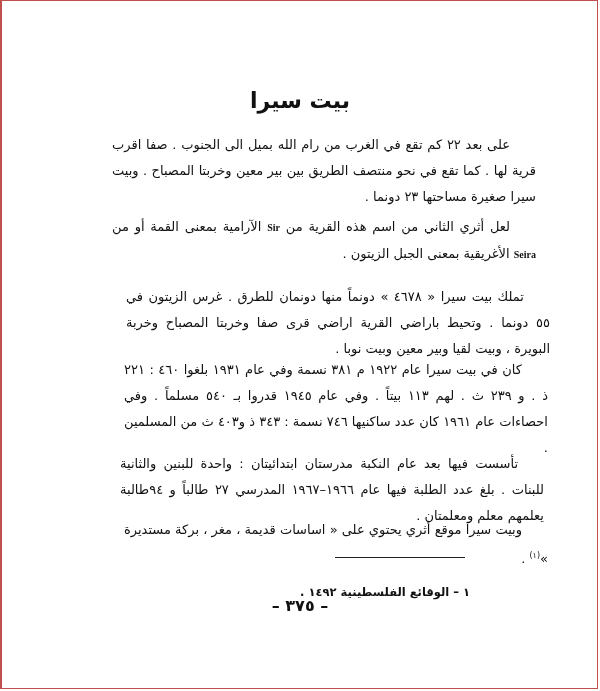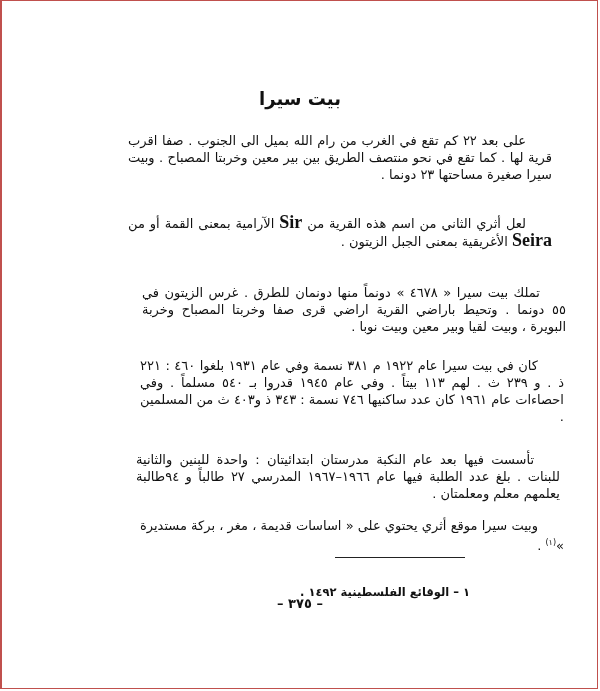--- a/index.html
+++ b/index.html
@@ -6,39 +6,39 @@
     body {
       width: 600px; height: 691px; background: #ffffff; position: relative; overflow: hidden;
       font-family: "DejaVu Sans", sans-serif; color: #111;
     }
     .frame {
       position: absolute; left: 0; top: 0; width: 598px; height: 689px;
       border: 1px solid #c0504d; border-left-width: 2px; box-sizing: border-box;
     }
     .title {
       position: absolute; left: 200px; top: 88px; width: 200px; text-align: center;
-      font-size: 18px; font-weight: bold; direction: rtl;
+      font-size: 22px; font-weight: bold; direction: rtl;
     }
     .para {
-      position: absolute; left: 128px; width: 424px; direction: rtl; text-align: justify;
-      font-size: 13px; line-height: 17px; text-indent: 26px;
+      position: absolute; left: 112px; width: 424px; direction: rtl; text-align: justify;
+      font-size: 13px; line-height: 26px; text-indent: 26px;
       font-family: "DejaVu Sans", sans-serif;
     }
-    .para .latin { font-family: "Liberation Serif", serif; font-weight: bold; font-size: 18px; }
+    .para .latin { font-family: "Liberation Serif", serif; font-weight: bold; font-size: 10px; }
     .rule {
       position: absolute; left: 335px; top: 557px; width: 130px; height: 0;
       border-top: 1.5px solid #222;
     }
     .footnote {
       position: absolute; left: 200px; top: 567px; width: 270px; direction: rtl; text-align: right;
       font-size: 11.5px; font-weight: bold; margin-top: 18px;
     }
     .pagenum {
       position: absolute; left: 240px; top: 596px; width: 120px; text-align: center;
-      font-size: 13px; font-weight: bold; direction: rtl;
+      font-size: 16px; font-weight: bold; direction: rtl;
     }
   </style>
 </head>
 <body>
 
 <div class="frame"></div>
 
 <div class="title">بيت سيرا</div>
 
 <p class="para" style="top:132px; margin:0;">على بعد ٢٢ كم تقع في الغرب من رام الله بميل الى الجنوب . صفا اقرب قرية لها . كما تقع في نحو منتصف الطريق بين بير معين وخربتا المصباح . وبيت سيرا صغيرة مساحتها ٢٣ دونما .</p>

